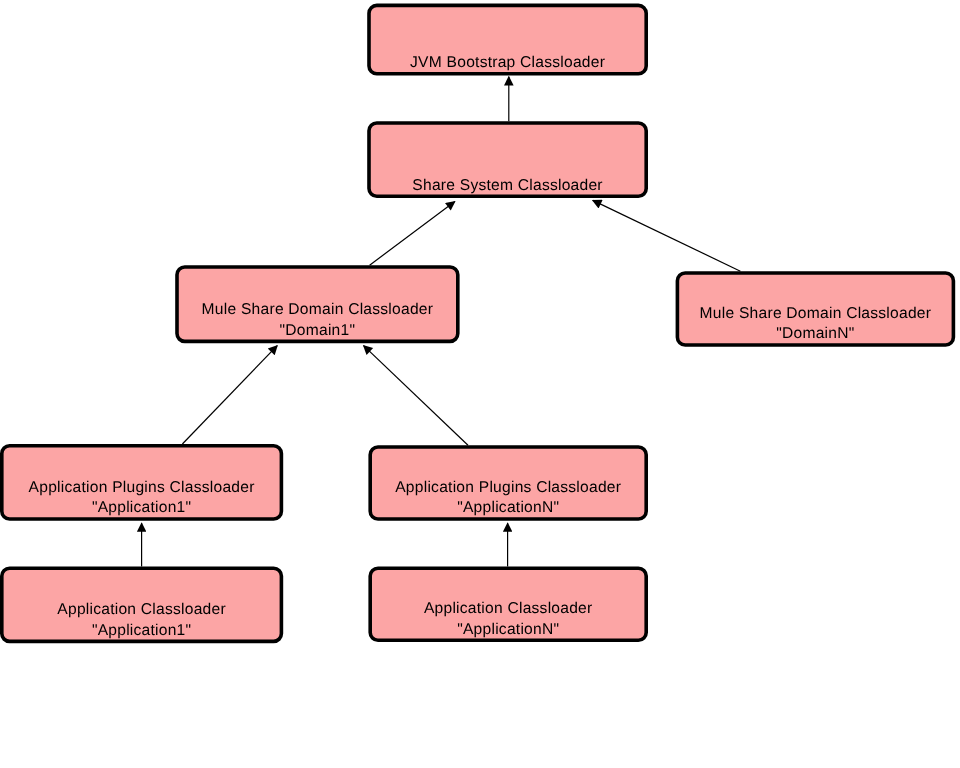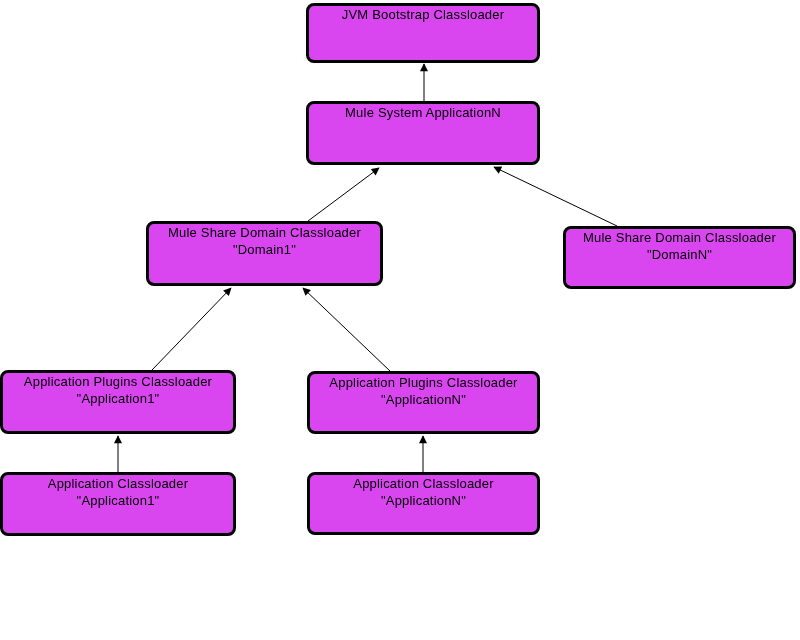--- a/index.html
+++ b/index.html
@@ -14,25 +14,25 @@
     background: #ffffff;
     font-family: "Liberation Sans", "DejaVu Sans", sans-serif;
     color: #000000;
     overflow: hidden;
   }
   .node {
     position: absolute;
     box-sizing: border-box;
     border: 3px solid #000000;
     border-radius: 8px;
-    background: #d946ef;
+    background: #fca5a5;
     display: flex;
     flex-direction: column;
     align-items: center;
-    justify-content: flex-start;
+    justify-content: flex-end;
     text-align: center;
     font-size: 13px;
     line-height: 17px;
     letter-spacing: 0.2px;
     z-index: 2;
   }
   #n-jvm        { left: 306px; top:   3px; width: 234px; height: 60px; }
   #n-mulesys    { left: 306px; top: 101px; width: 234px; height: 64px; }
   #n-domain1    { left: 146px; top: 221px; width: 237px; height: 65px; }
   #n-domainN    { left: 563px; top: 226px; width: 233px; height: 63px; }
@@ -71,21 +71,21 @@
     <line x1="390" y1="371" x2="303" y2="288" marker-end="url(#arrowhead)"></line>
     <line x1="118" y1="472" x2="118" y2="436" marker-end="url(#arrowhead)"></line>
     <line x1="423" y1="472" x2="423" y2="436" marker-end="url(#arrowhead)"></line>
   </svg>
 
   <div class="node" id="n-jvm">
     <div>JVM Bootstrap Classloader</div>
   </div>
 
   <div class="node" id="n-mulesys">
-    <div>Mule System ApplicationN</div>
+    <div>Share System Classloader</div>
   </div>
 
   <div class="node" id="n-domain1">
     <div>Mule Share Domain Classloader</div>
     <div>"Domain1"</div>
   </div>
 
   <div class="node" id="n-domainN">
     <div>Mule Share Domain Classloader</div>
     <div>"DomainN"</div>

